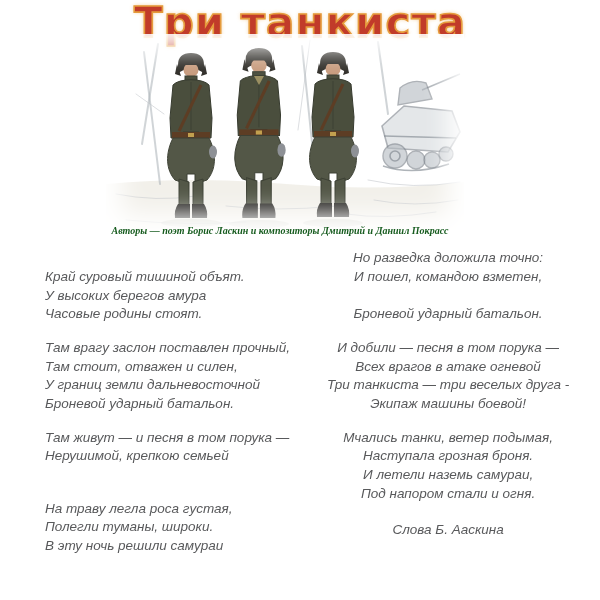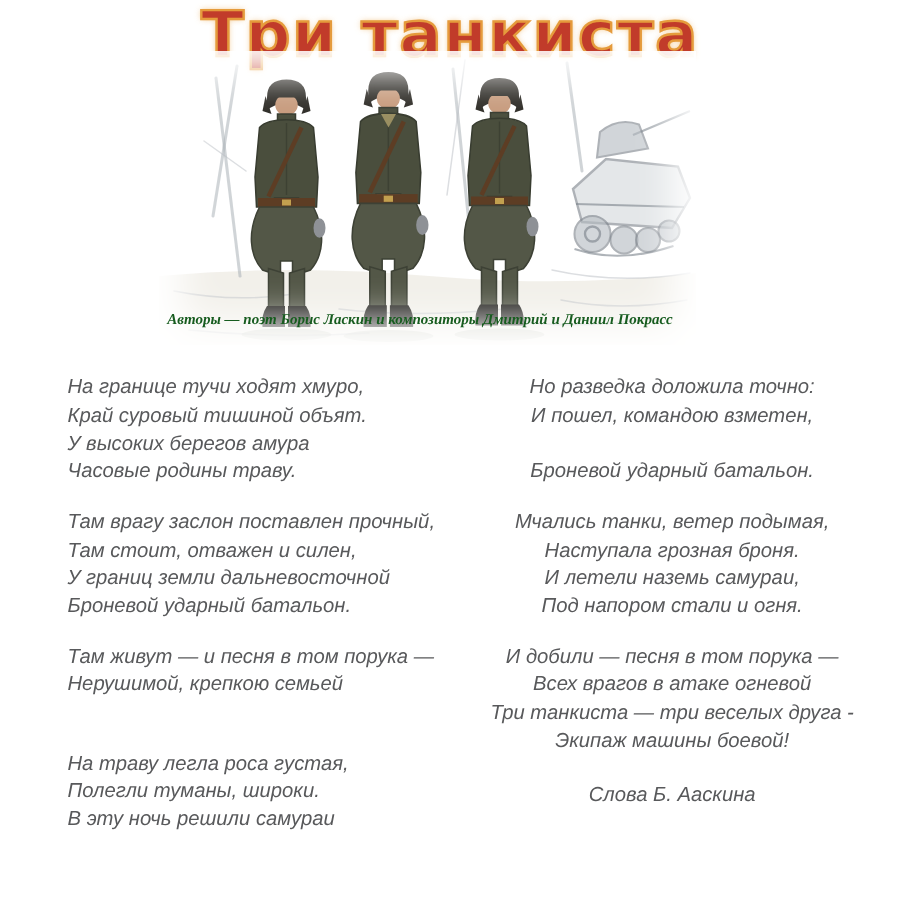--- a/index.html
+++ b/index.html
@@ -32,21 +32,21 @@
   .uniform{fill:var(--uniform-olive,#4a4e3d);stroke:#383c30;stroke-width:1;}
   .trousers{fill:#535747;stroke:#3d4135;stroke-width:1;}
   .belt{fill:#5d3d24;}
   .buckle{fill:#c2a04f;}
   .strap{stroke:#5d3d24;stroke-width:3;fill:none;}
   .boots{fill:#23221f;}
   .gloves{fill:#8e9196;}
   .shirt{fill:#9a8f62;}
   
   .caption{
-    position:absolute;top:208px;left:0;width:560px;text-align:center;
+    position:absolute;top:225px;left:0;width:560px;text-align:center;
     font-family:"Liberation Serif","DejaVu Serif",serif;
     font-style:italic;font-weight:bold;font-size:10px;
     color:var(--caption-green,#175c1f);
   }
   
   .lyrics-col{
     position:absolute;top:249px;
     font-family:"Liberation Sans",sans-serif;font-style:italic;
     font-size:13.5px;line-height:18.8px;color:var(--lyrics-gray,#58595b);
     white-space:nowrap;
@@ -136,24 +136,24 @@
 
     <path class="shirt" d="M148,42 l5,9 5,-9 z"></path>
   </svg>
   <div class="fade"></div>
 </div>
 
 <div class="caption">Авторы — поэт Борис Ласкин и композиторы Дмитрий и Даниил Покрасс</div>
 
 <div class="lyrics-col col-left">
   <p class="stanza">
-    <span>На границе тучи ходят хмуро,</span><br>
+    <br>
     <span>Край суровый тишиной объят.</span><br>
     <span>У высоких берегов амура</span><br>
-    <span>Часовые родины траву.</span>
+    <span>Часовые родины стоят.</span>
   </p>
   <p class="stanza">
     <span>Там врагу заслон поставлен прочный,</span><br>
     <span>Там стоит, отважен и силен,</span><br>
     <span>У границ земли дальневосточной</span><br>
     <span>Броневой ударный батальон.</span>
   </p>
   <p class="stanza">
     <span>Там живут — и песня в том порука —</span><br>
     <span>Нерушимой, крепкою семьей</span><br>
@@ -167,25 +167,25 @@
 </div>
 
 <div class="lyrics-col col-right">
   <p class="stanza">
     <span>Но разведка доложила точно:</span><br>
     <span>И пошел, командою взметен,</span><br>
     <br>
     <span>Броневой ударный батальон.</span>
   </p>
   <p class="stanza">
+    <span>И добили — песня в том порука —</span><br>
+    <span>Всех врагов в атаке огневой</span><br>
+    <span>Три танкиста — три веселых друга -</span><br>
+    <span>Экипаж машины боевой!</span>
+  </p>
+  <p class="stanza">
     <span>Мчались танки, ветер подымая,</span><br>
     <span>Наступала грозная броня.</span><br>
     <span>И летели наземь самураи,</span><br>
     <span>Под напором стали и огня.</span>
   </p>
-  <p class="stanza">
-    <span>И добили — песня в том порука —</span><br>
-    <span>Всех врагов в атаке огневой</span><br>
-    <span>Три танкиста — три веселых друга -</span><br>
-    <span>Экипаж машины боевой!</span>
-  </p>
   <p class="credit">Слова Б. Ааскина</p>
 </div>
 
 </body></html>

